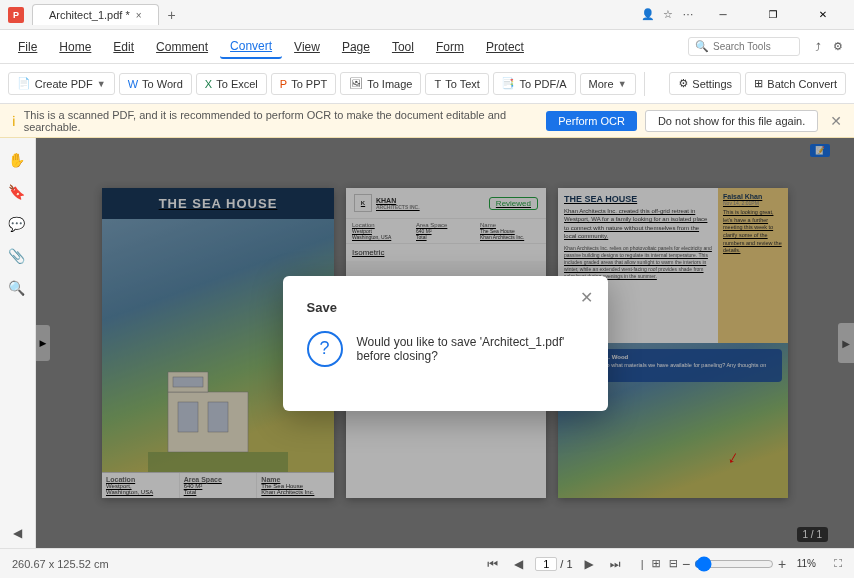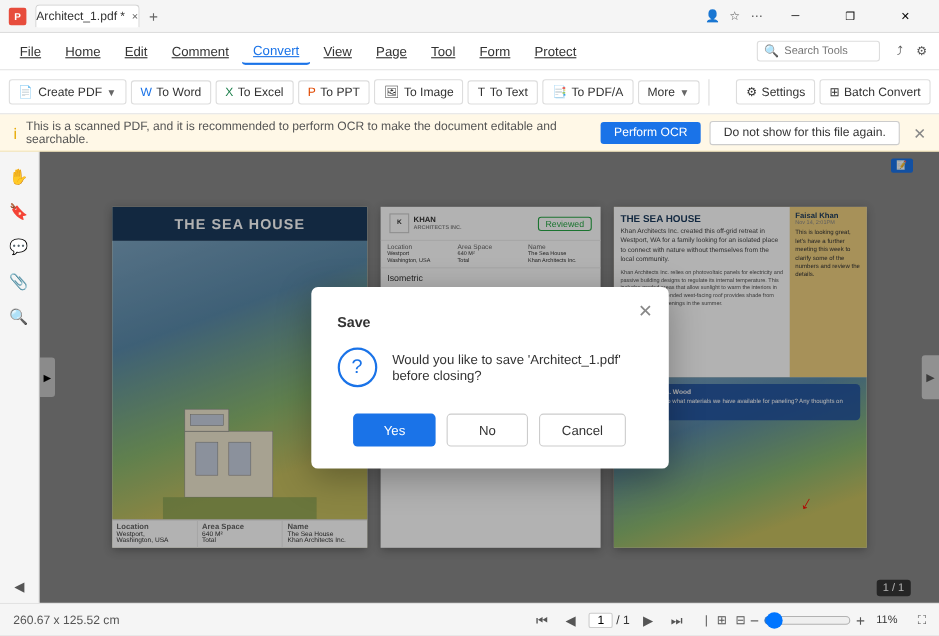--- a/index.html
+++ b/index.html
@@ -27,21 +27,21 @@
       display: flex;
       align-items: center;
       flex: 1;
     }
     .title-tab {
       display: flex; align-items: center;
       background: #fff;
       border: 1px solid #ccc;
       border-bottom: none;
       border-radius: 4px 4px 0 0;
-      padding: 4px 0;
+      padding: 4px 16px;
       font-size: 11px;
       color: #333;
       margin-right: 2px;
     }
     .title-tab .close-icon { margin-left: 6px; cursor: pointer; color: #666; font-size: 10px; }
     .title-tab-add {
       width: 22px; height: 22px;
       border-radius: 50%;
       display: flex; align-items: center; justify-content: center;
       cursor: pointer; color: #666; font-size: 14px;
@@ -178,20 +178,21 @@
       font-size: 10px;
       color: #555;
       z-index: 10;
     }
 
     
     .pdf-pages {
       display: flex;
       gap: 12px;
       position: relative;
+      text-decoration: underline;
     }
 
     .pdf-page {
       background: white;
       box-shadow: 0 2px 8px rgba(0,0,0,0.3);
     }
 
     
     .left-page {
       width: 232px;
@@ -692,25 +693,20 @@
 
     <div class="page-badge">1 / 1</div>
 
     <div class="dialog-overlay">
       <div class="dialog">
         <div class="dialog-title">Save</div>
         <span class="dialog-close">✕</span>
         <div class="dialog-body">
           <div class="dialog-icon">?</div>
           <div class="dialog-message">Would you like to save 'Architect_1.pdf' before closing?</div>
-        </div>
-        <div class="dialog-buttons">
-          <button class="btn-yes">Yes</button>
-          <button class="btn-no">No</button>
-          <button class="btn-cancel">Cancel</button>
         </div>
       </div>
     </div>
   </div>
 </div>
 
 <div class="status-bar">
   <span>260.67 x 125.52 cm</span>
   <div class="status-right">
     <button class="nav-btn">⏮</button>

